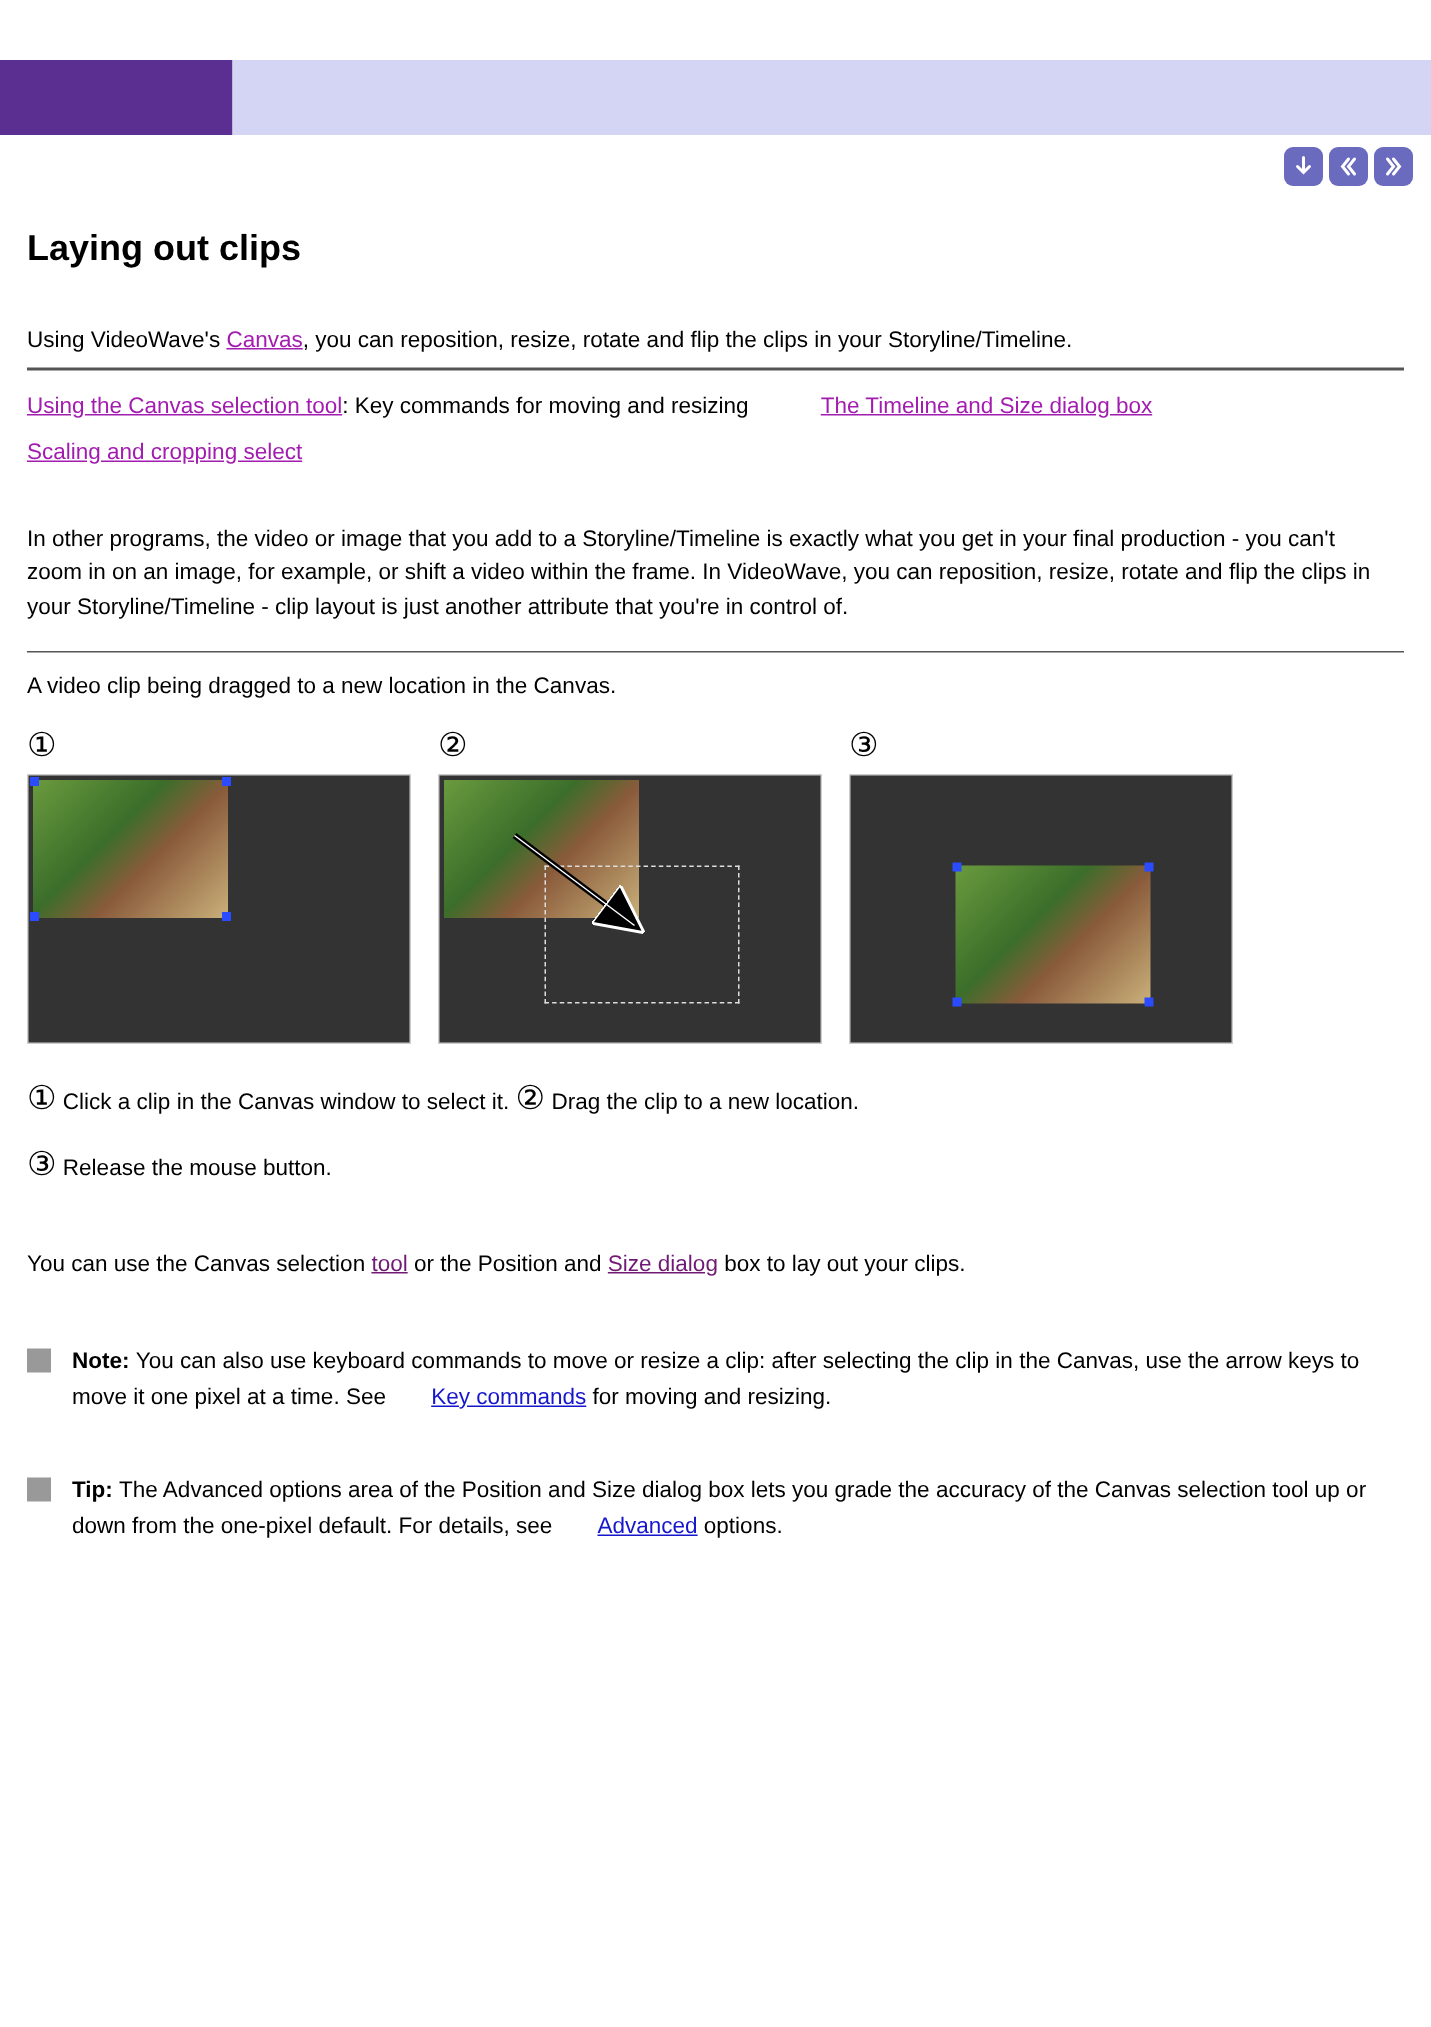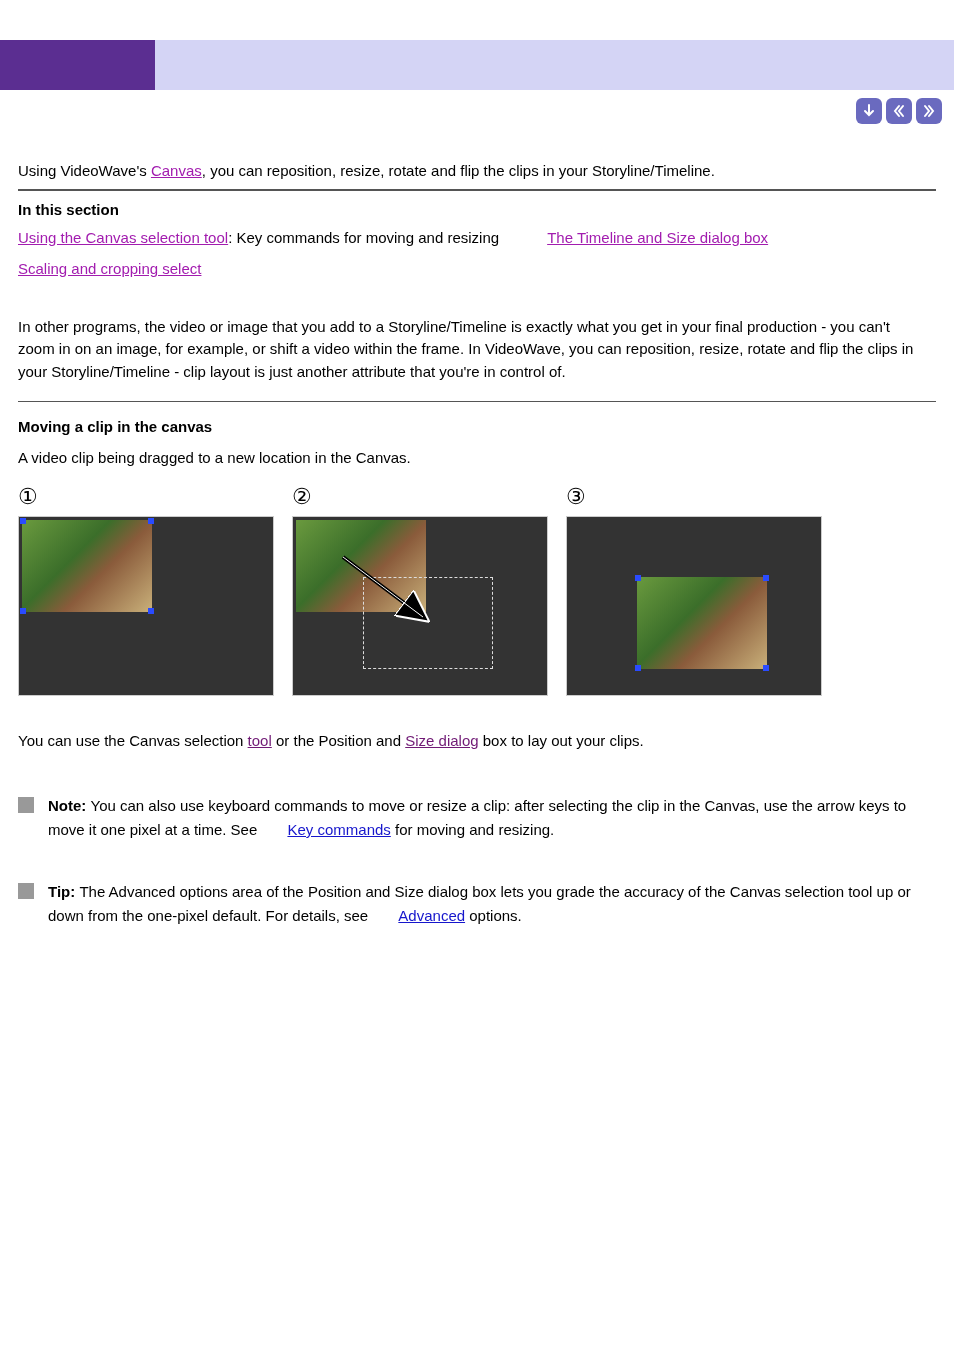--- a/index.html
+++ b/index.html
@@ -57,42 +57,41 @@
       </svg>
   </div>
   <div class="nav-btn">
     <svg width="14" height="14" viewBox="0 0 14 14">
         <path d="M3 2l4 5-4 5M7 2l4 5-4 5" stroke="#fff" stroke-width="2" fill="none" stroke-linecap="round"></path>
       </svg>
   </div>
 </div>
 
 <div class="content">
+  <h1>Laying out clips</h1>
 
   <div class="intro">
     <span>Using VideoWave's </span><a class="link">Canvas</a><span>, you can reposition, resize, rotate and flip the clips in your Storyline/Timeline.</span>
   </div>
 
   <hr>
 
-  <div class="subh">In this section</div>
 
   <div class="link-row">
     <a class="link">Using the Canvas selection tool</a><span>: Key commands for moving and resizing</span>
     <span style="display:inline-block; width:40px;"></span>
     <a class="link">The Timeline and Size dialog box</a>
     <br>
     <a class="link" style="display:inline-block; margin-top:4px;">Scaling and cropping select</a>
   </div>
 
   <div class="body-text">In other programs, the video or image that you add to a Storyline/Timeline is exactly what you get in your final production - you can't zoom in on an image, for example, or shift a video within the frame. In VideoWave, you can reposition, resize, rotate and flip the clips in your Storyline/Timeline - clip layout is just another attribute that you're in control of.</div>
 
   <hr class="short">
 
-  <div class="moving-title">Moving a clip in the canvas</div>
   <div class="sub-desc">A video clip being dragged to a new location in the Canvas.</div>
 
   <div class="img-row">
     <div class="img-col">
       <span class="circled">①</span>
       <div class="thumb">
         <div class="photo" style="left:3px; top:3px; width:130px; height:92px;"></div>
         <div class="handle" style="left:1px; top:1px;"></div>
         <div class="handle" style="left:129px; top:1px;"></div>
         <div class="handle" style="left:1px; top:91px;"></div>
@@ -120,20 +119,25 @@
       <div class="thumb">
         <div class="photo" style="left:70px; top:60px; width:130px; height:92px;"></div>
         <div class="handle" style="left:68px; top:58px;"></div>
         <div class="handle" style="left:196px; top:58px;"></div>
         <div class="handle" style="left:68px; top:148px;"></div>
         <div class="handle" style="left:196px; top:148px;"></div>
       </div>
     </div>
   </div>
 
+  <div class="caption-line">
+    <span class="circled">①</span><span class="inline"> Click a clip in the Canvas window to select it.  </span>
+    <span class="circled">②</span><span class="inline"> Drag the clip to a new location.  </span><br>
+    <span class="circled">③</span><span class="inline"> Release the mouse button.</span>
+  </div>
 
   <div class="caption-line" style="margin-top:30px;">
     <span>You can use the Canvas selection </span><a class="link-inline">tool</a><span> or the Position and </span><a class="link-inline">Size dialog</a><span> box to lay out your clips.</span>
   </div>
 
   <div class="bullet-block">
     <div class="bullet-sq"></div>
     <div class="bullet-text">
       <b>Note: </b><span>You can also use keyboard commands to move or resize a clip: after selecting the clip in the Canvas, use the arrow keys to move it one pixel at a time. See </span><a class="nlink">Key commands</a><span> for moving and resizing.</span>
     </div>

